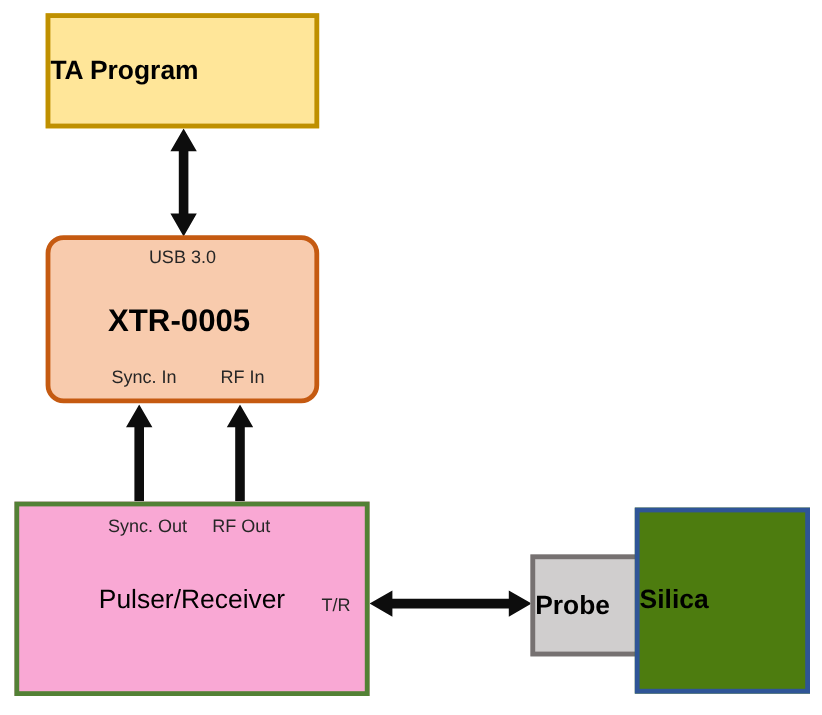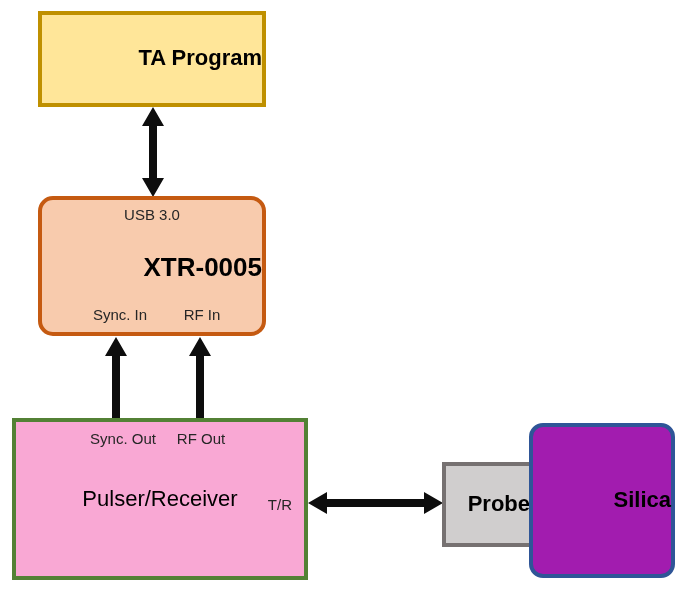--- a/index.html
+++ b/index.html
@@ -18,42 +18,42 @@
   .node {
     position: absolute;
     box-sizing: border-box;
     border-style: solid;
     border-width: 4px;
   }
   .node .center-label {
     position: absolute;
     left: 0;
     right: 0;
-    text-align: right;
+    text-align: left;
   }
   
   .ta-program { left: 38px; top: 11px; width: 228px; height: 96px; }
   .ta-program .center-label {
     top: 50%;
     transform: translateY(-52%);
     font-size: 22px;
     font-weight: bold;
     color: #000000;
   }
   
   .xtr-0005 { left: 38px; top: 196px; width: 228px; height: 140px; border-radius: 15px; }
   .port-label {
     position: absolute;
     font-size: 15px;
     color: #262626;
     white-space: nowrap;
     transform: translateX(-50%);
   }
   .xtr-0005 .usb-port   { left: 50%; top: 6px; }
-  .xtr-0005 .title      { top: 52px; font-size: 26px; font-weight: bold; color: #000; }
+  .xtr-0005 .title      { top: 52px; font-size: 26px; font-weight: bold; color: #000; padding-left: 48px; }
   .xtr-0005 .sync-in    { left: 78px;  bottom: 9px; transform: translateX(-50%); }
   .xtr-0005 .rf-in      { left: 160px; bottom: 9px; transform: translateX(-50%); }
   .port-label.bottom { top: auto; }
   
   .xtr-2020 { left: 12px; top: 418px; width: 296px; height: 162px; }
   .xtr-2020 .sync-out { left: 107px; top: 8px; }
   .xtr-2020 .rf-out   { left: 185px; top: 8px; }
   .xtr-2020 .title-block {
     position: absolute;
     left: 0; right: 0;
@@ -143,17 +143,17 @@
   <div class="arrow arrow-probe">
     <svg width="135" height="30" viewBox="0 0 135 30" xmlns="http://www.w3.org/2000/svg">
       <polygon points="0,15 19,4 19,11 116,11 116,4 135,15 116,26 116,19 19,19 19,26" style="fill: rgb(13, 13, 13);"></polygon>
     </svg>
   </div>
 
   <div class="node probe" style="background-color: rgb(208, 206, 206); border-color: rgb(118, 113, 113);">
     <div class="center-label">Probe</div>
   </div>
 
-  <div class="node silica" style="background-color: #a21caf; border-color: rgb(47, 85, 151); border-radius: 14px;">
+  <div class="node silica" style="background-color: #4d7c0f; border-color: rgb(47, 85, 151);">
     <div class="center-label">Silica</div>
   </div>
 
 </div>
 
 </body></html>

